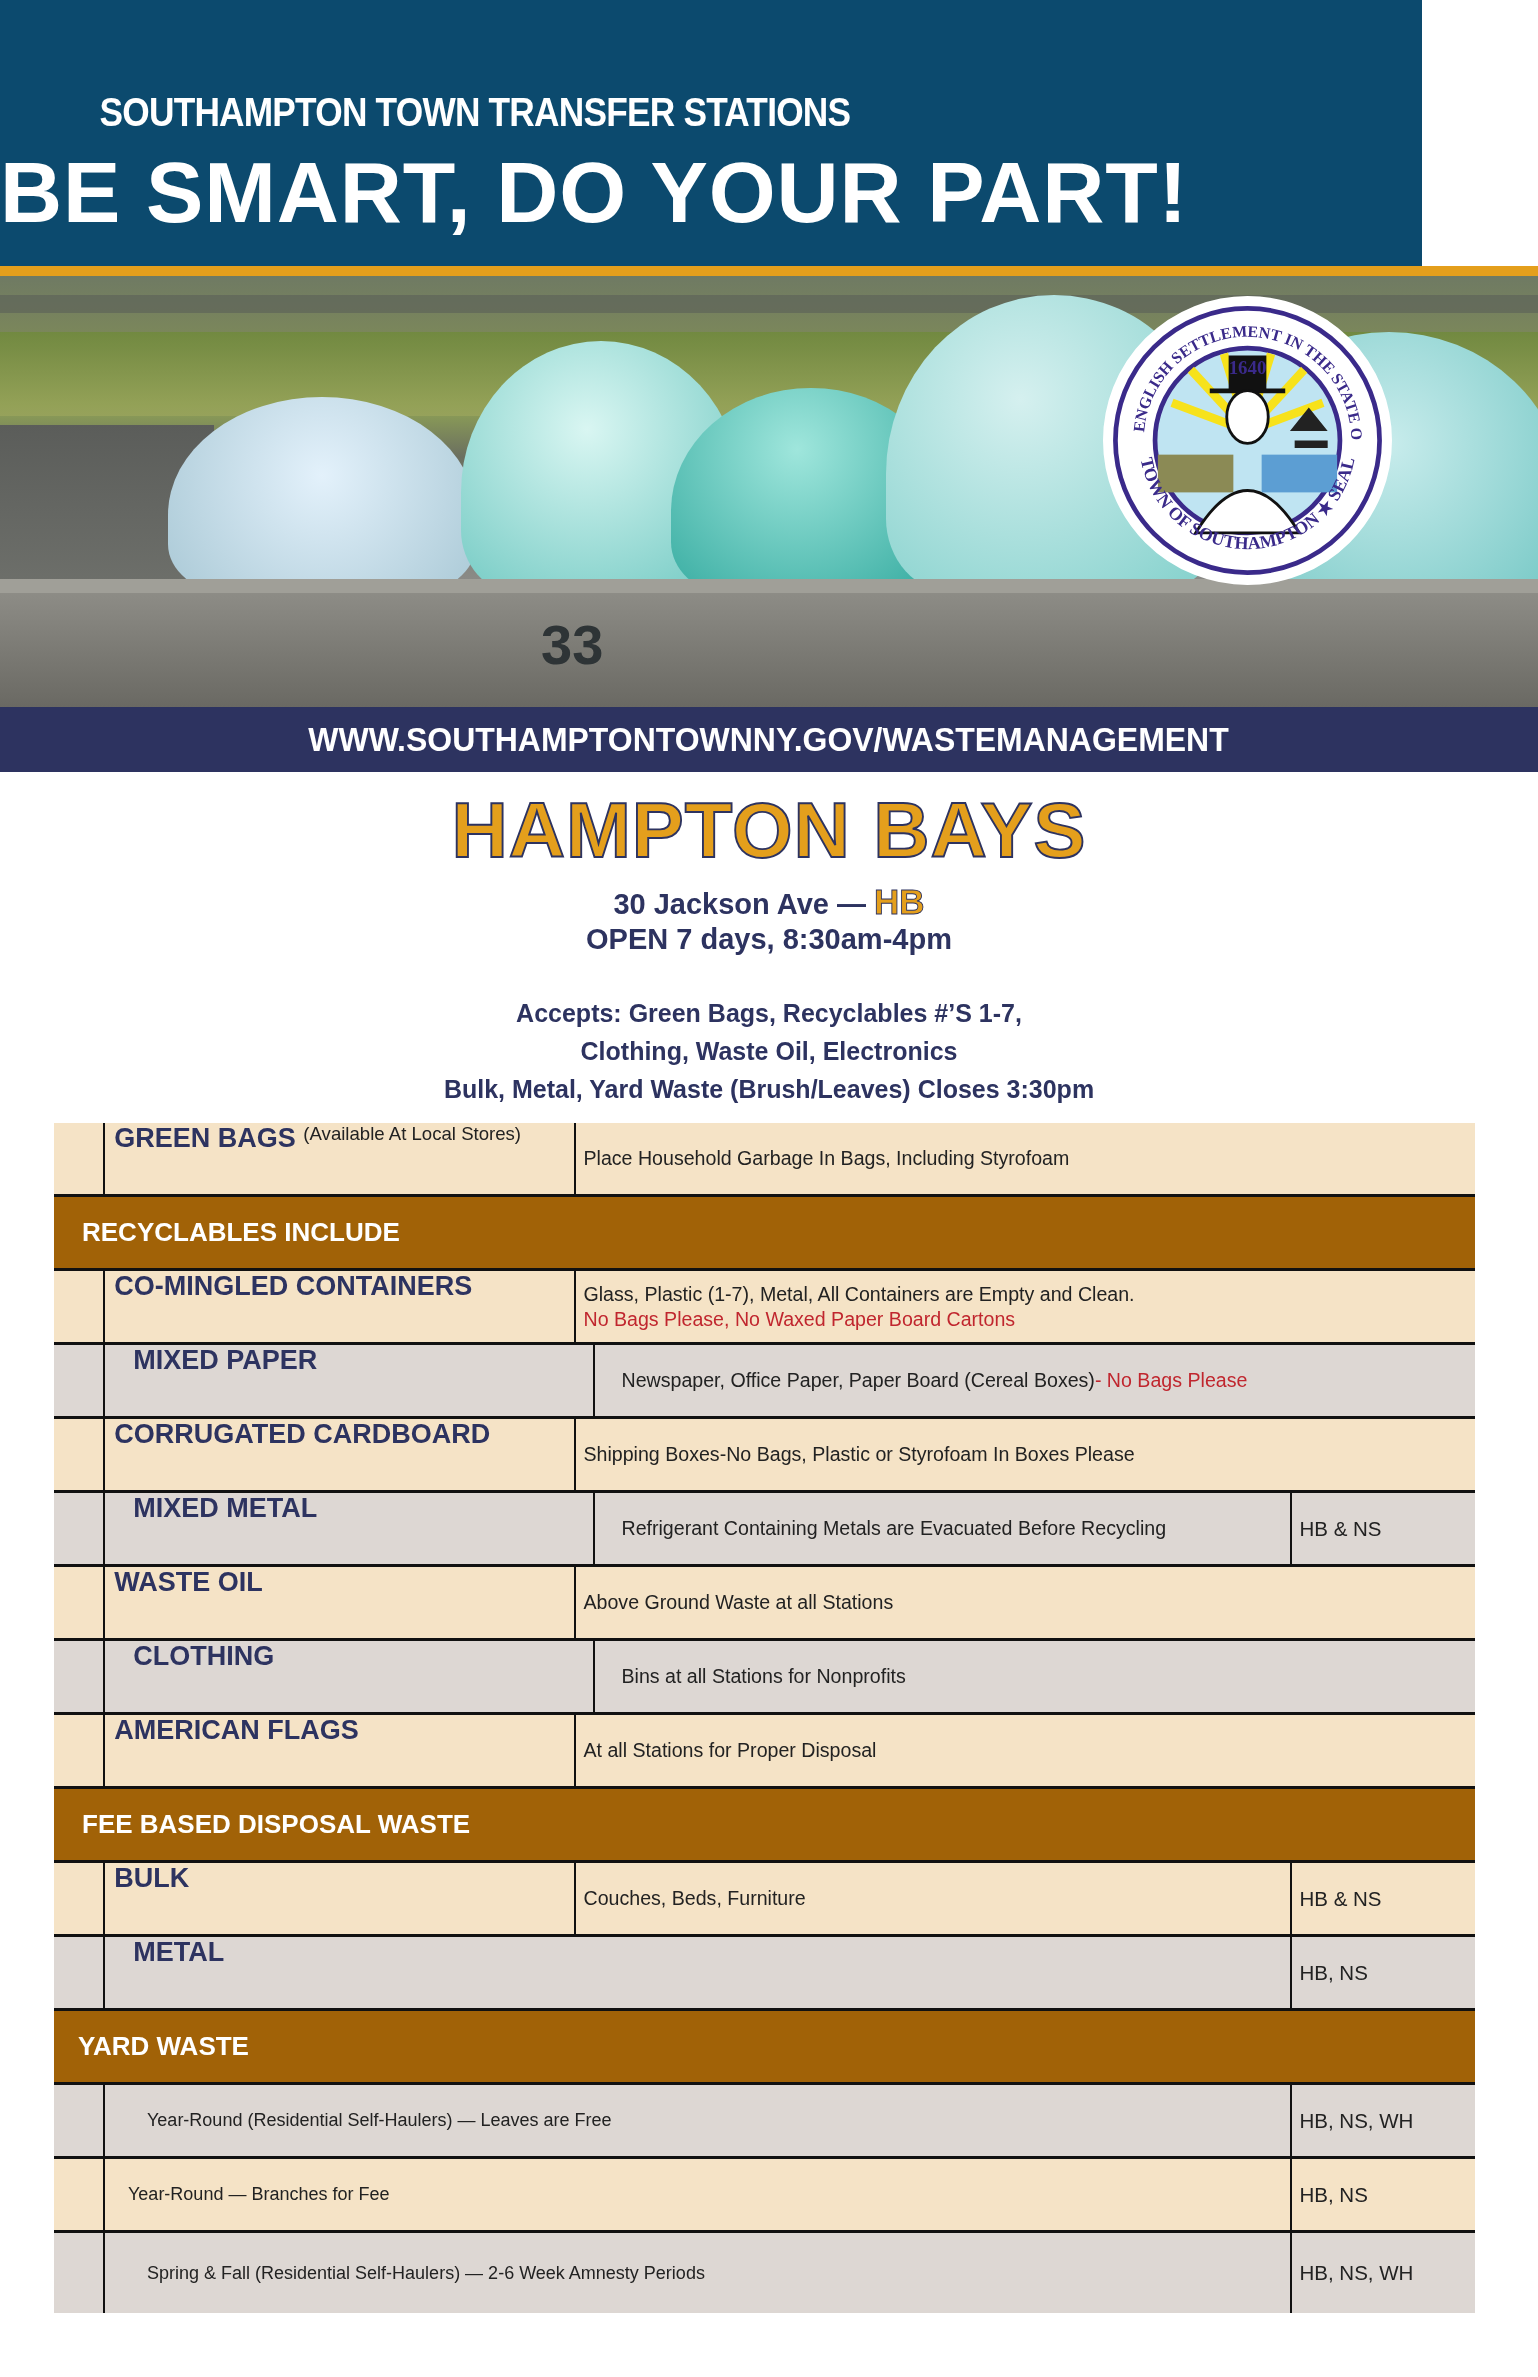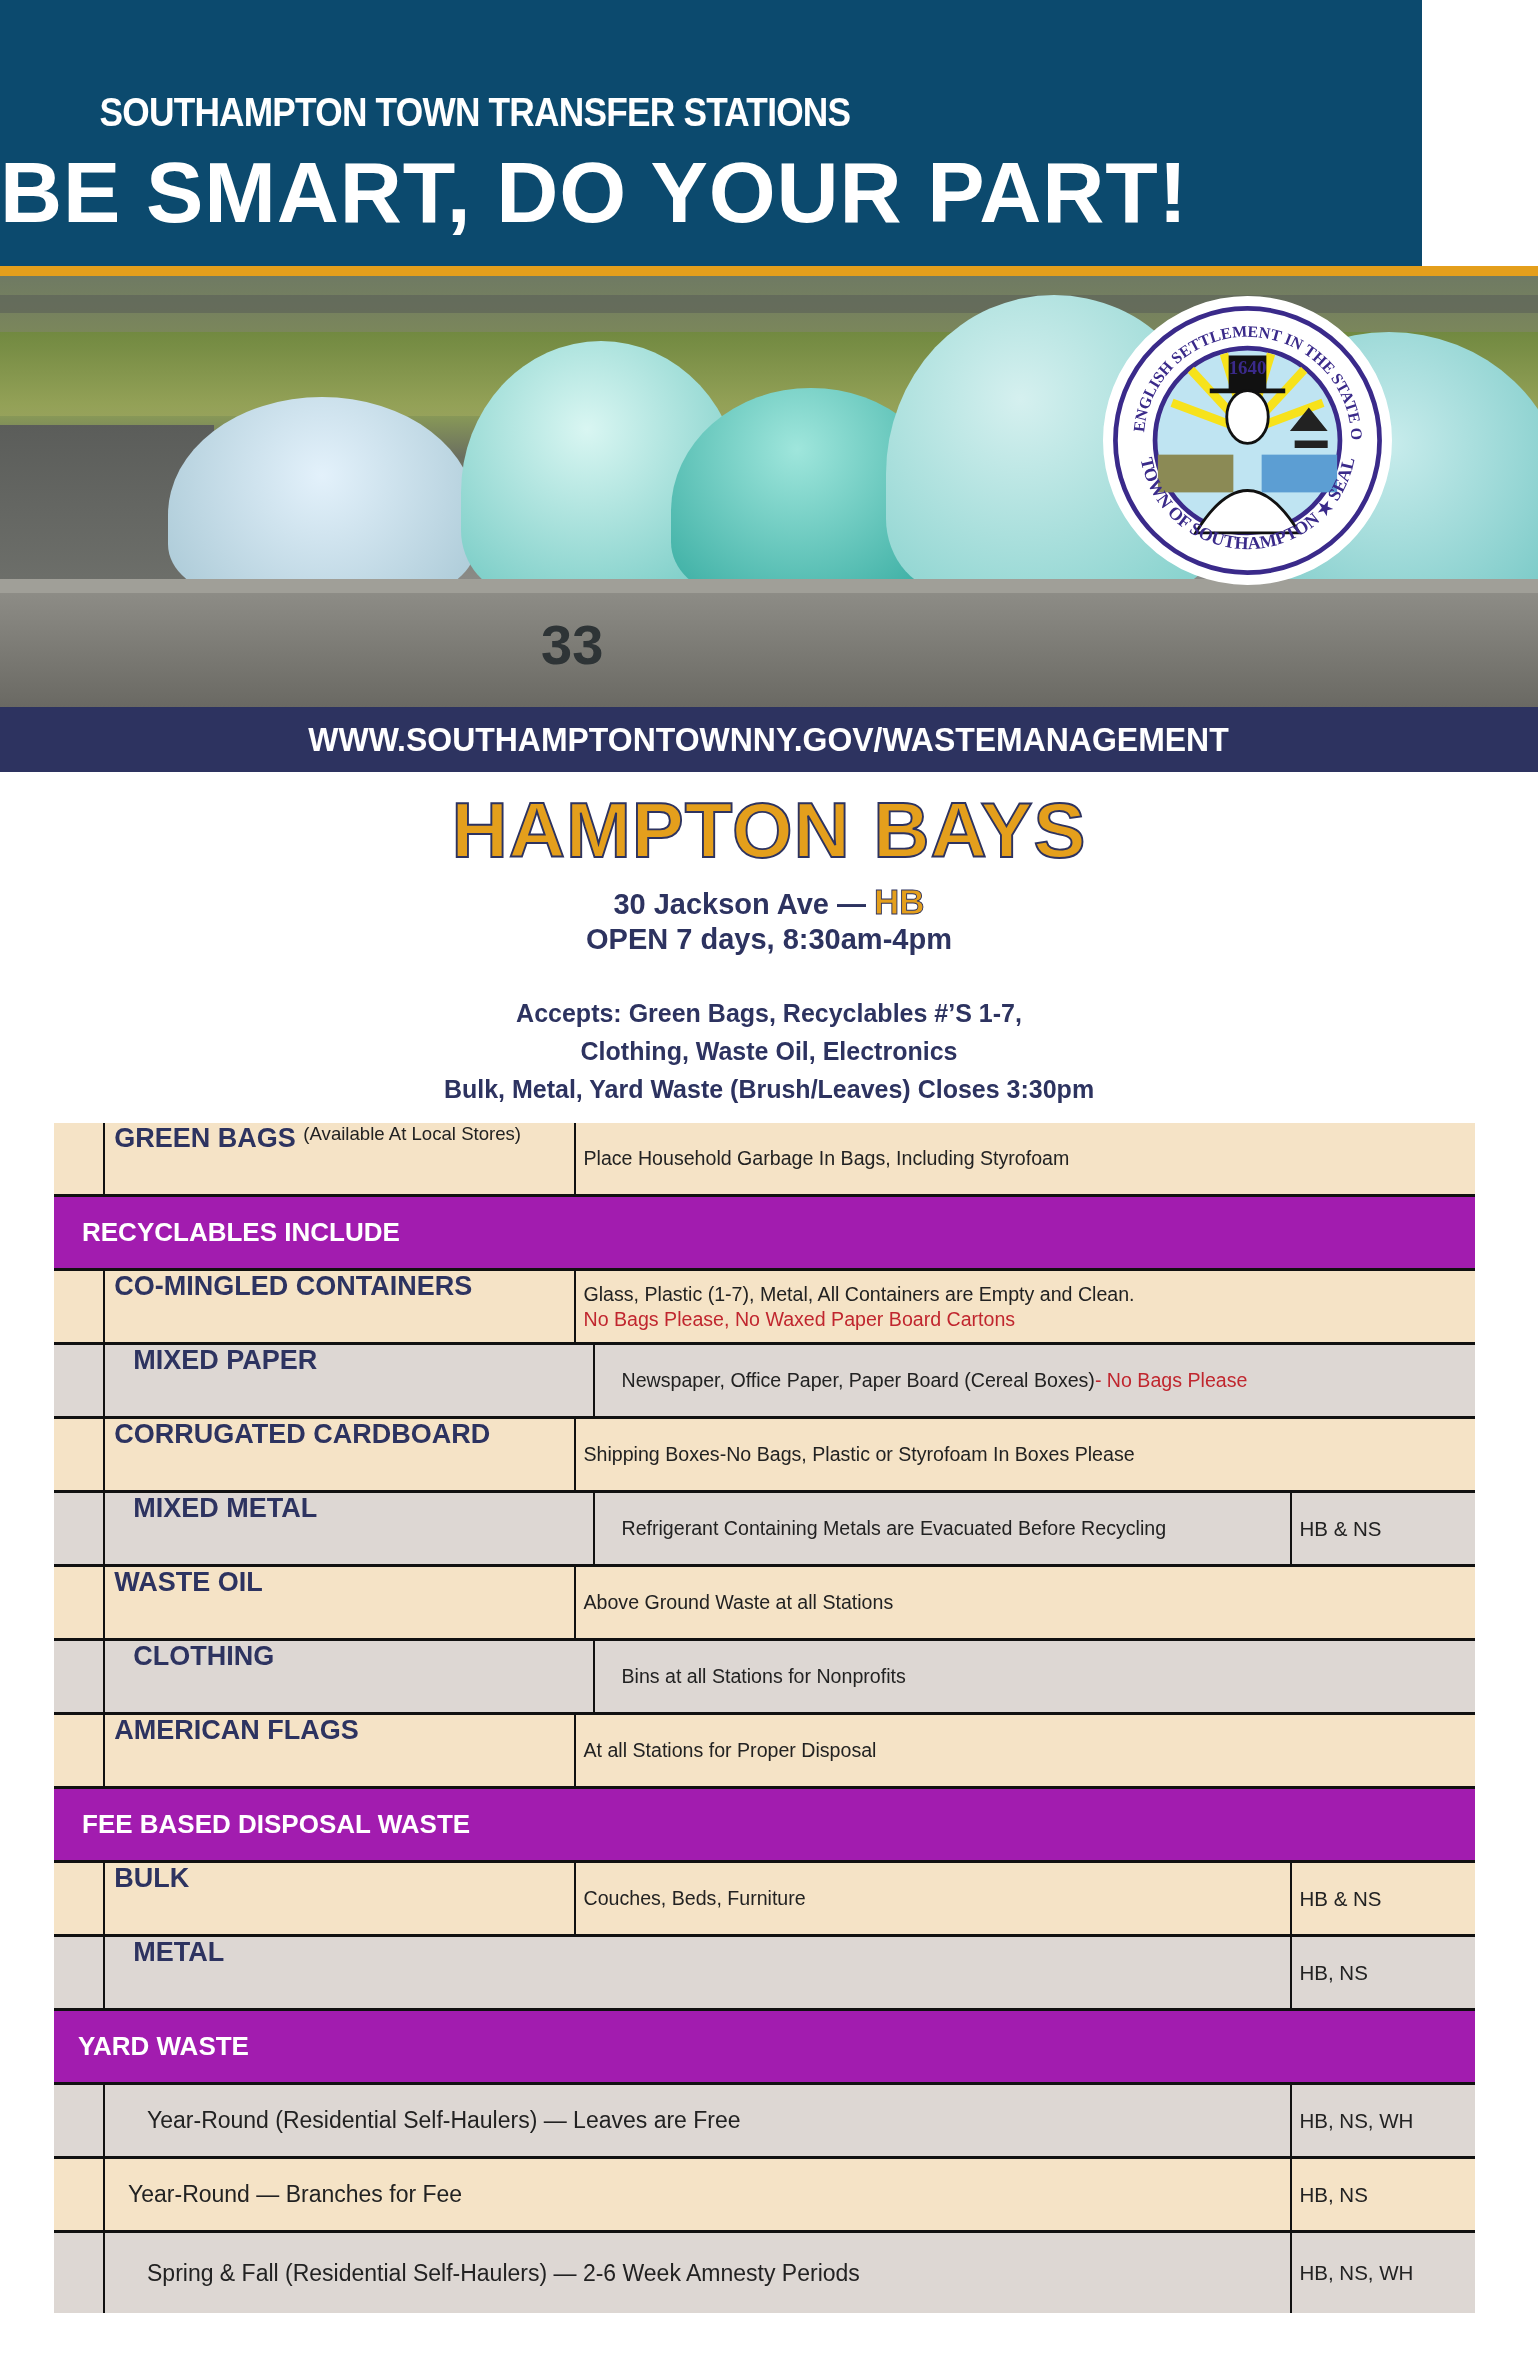--- a/index.html
+++ b/index.html
@@ -60,29 +60,29 @@
   .addr-1 { top: 883px; }
   .addr-2 { top: 921px; }
   .hb-tag { color: #e49f1c; -webkit-text-stroke: 0.9px #2d3360; font-size: 35px; }
   .accepts { position: absolute; left: 0; width: 1538px; top: 994px; text-align: center; color: #2d3360; font-weight: bold; font-size: 25px; line-height: 38px; }
 
   .table { position: absolute; left: 54px; top: 1123px; width: 1421px; }
   .row { position: relative; width: 100%; height: 74px; border-bottom: 3.7px solid #111; display: flex; }
   .row.last { border-bottom: none; height: 80px; }
   .row.beige { background: #f5e3c6; }
   .row.grey { background: #ddd7d3; gap: 19px; }
-  .row.section { background: #a21caf; }
+  .row.section { background: #a16207; }
   .stub { width: 51px; border-right: 2.8px solid #111; flex: none; }
   .label-cell { width: 471px; border-right: 2.8px solid #111; display: flex; align-items: flex-start; padding-left: 9.3px; flex: none; }
   .label-cell .lbl { color: #2d3360; font-weight: bold; font-size: 27px; letter-spacing: 0; }
   .label-cell .note { color: #222; font-size: 18.6px; margin-left: 7.5px; font-weight: normal; }
   .desc-cell { flex: 1; display: flex; flex-direction: column; justify-content: center; padding-left: 7.5px; font-size: 19.6px; color: #222; line-height: 25px; }
   .red { color: #c0262e; }
   .stations-cell { width: 185px; border-left: 2.8px solid #111; display: flex; align-items: center; padding-left: 7.5px; font-size: 20.5px; color: #222; flex: none; }
-  .wide-cell { flex: 1; display: flex; align-items: center; padding-left: 23px; font-size: 23px; color: #222; }
+  .wide-cell { flex: 1; display: flex; align-items: center; padding-left: 23px; font-size: 18px; color: #222; }
   .section-label { color: #fff; font-weight: bold; font-size: 26px; display: flex; align-items: center; padding-left: 28px; }
 </style>
 </head>
 <body>
 
 <div class="header-band">
   <div class="header-sub">SOUTHAMPTON TOWN TRANSFER STATIONS</div>
   <div class="header-main">BE SMART, DO YOUR PART!</div>
 </div>
 <div class="gold-stripe"></div>

